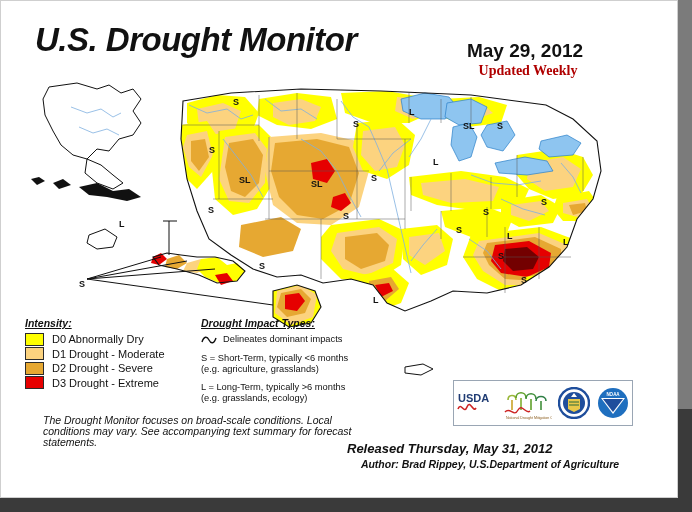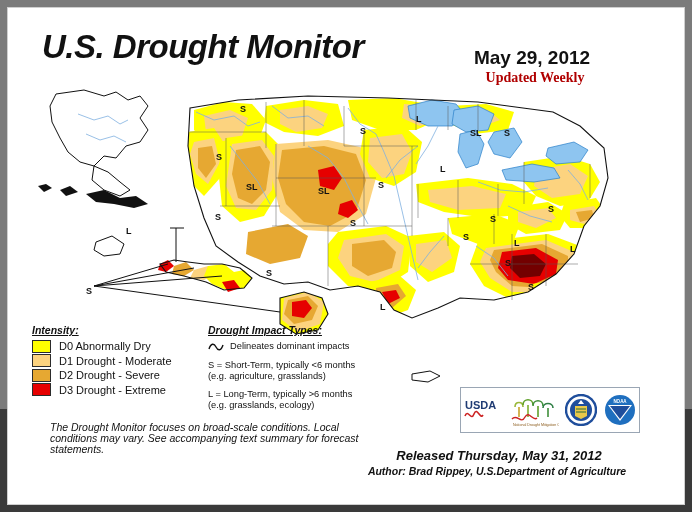--- a/index.html
+++ b/index.html
@@ -1,19 +1,19 @@
 <!DOCTYPE html>
 <html><head>
 <meta charset="utf-8">
 <style>
   html,body{margin:0;padding:0;background:#3a3a3a;}
   body{width:692px;height:512px;overflow:hidden;font-family:"Liberation Sans",sans-serif;}
 
   .frame{position:absolute;left:0;top:0;width:692px;height:409px;
-    background:#7b7b7b;box-sizing:border-box;padding:7px;}
+    background:#7b7b7b;box-sizing:border-box;}
   .sheet{position:relative;width:678px;height:498px;background:#ffffff;
     box-sizing:border-box;border:1px solid #cfcfcf;overflow:hidden;}
 
   
   .title{position:absolute;left:34px;top:20px;font-size:33px;font-weight:bold;
     font-style:italic;color:#111;letter-spacing:-0.5px;white-space:nowrap;}
   .valid-date{position:absolute;left:438px;top:22px;width:172px;text-align:center;
     font-size:19px;font-weight:bold;color:#111;white-space:nowrap;margin-top:17px;}
   .valid-time{position:absolute;left:438px;top:44px;width:172px;text-align:center;
     font-size:9.5px;font-weight:bold;color:#111;}
@@ -43,21 +43,21 @@
 
   .disclaimer{position:absolute;left:42px;top:414px;width:320px;
     font-size:10.5px;font-style:italic;color:#111;line-height:11px;}
 
   
   .logos{position:absolute;left:452px;top:379px;width:178px;height:44px;
     background:#fff;border:1px solid #9aa6b4;display:flex;align-items:center;
     justify-content:space-around;}
   .logo{display:flex;align-items:center;justify-content:center;}
 
-  .released{position:absolute;left:346px;top:440px;width:290px;text-align:center;
+  .released{position:absolute;left:346px;top:440px;width:290px;
     font-size:13px;font-weight:bold;font-style:italic;color:#111;}
   .author{position:absolute;left:330px;top:457px;width:318px;text-align:center;
     font-size:10.5px;font-weight:bold;font-style:italic;color:#111;}
 </style>
 </head>
 <body>
 
 <div class="frame">
  <div class="sheet">
 

